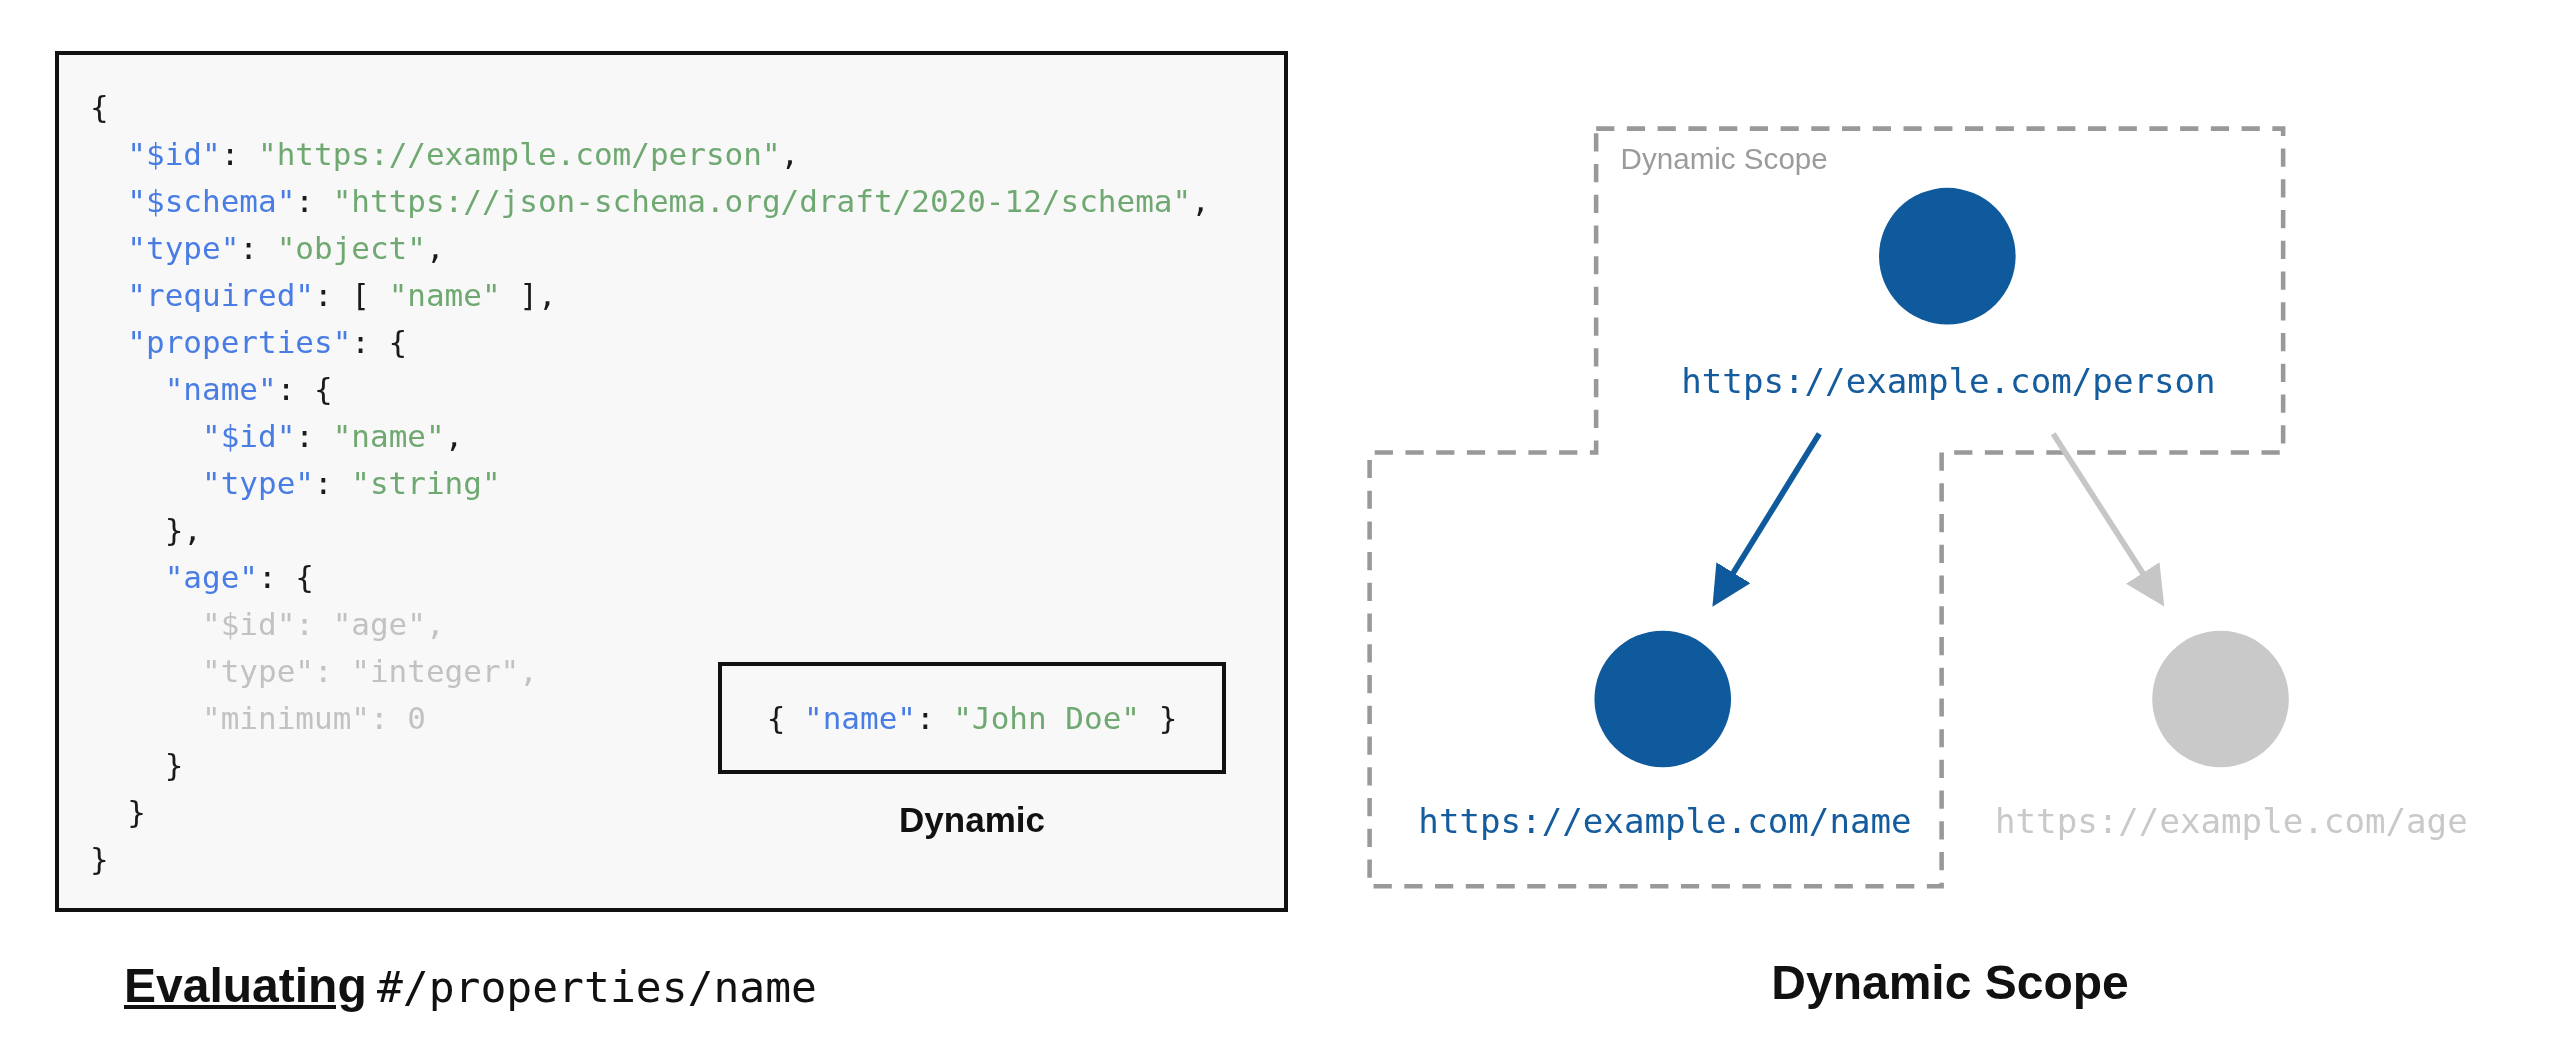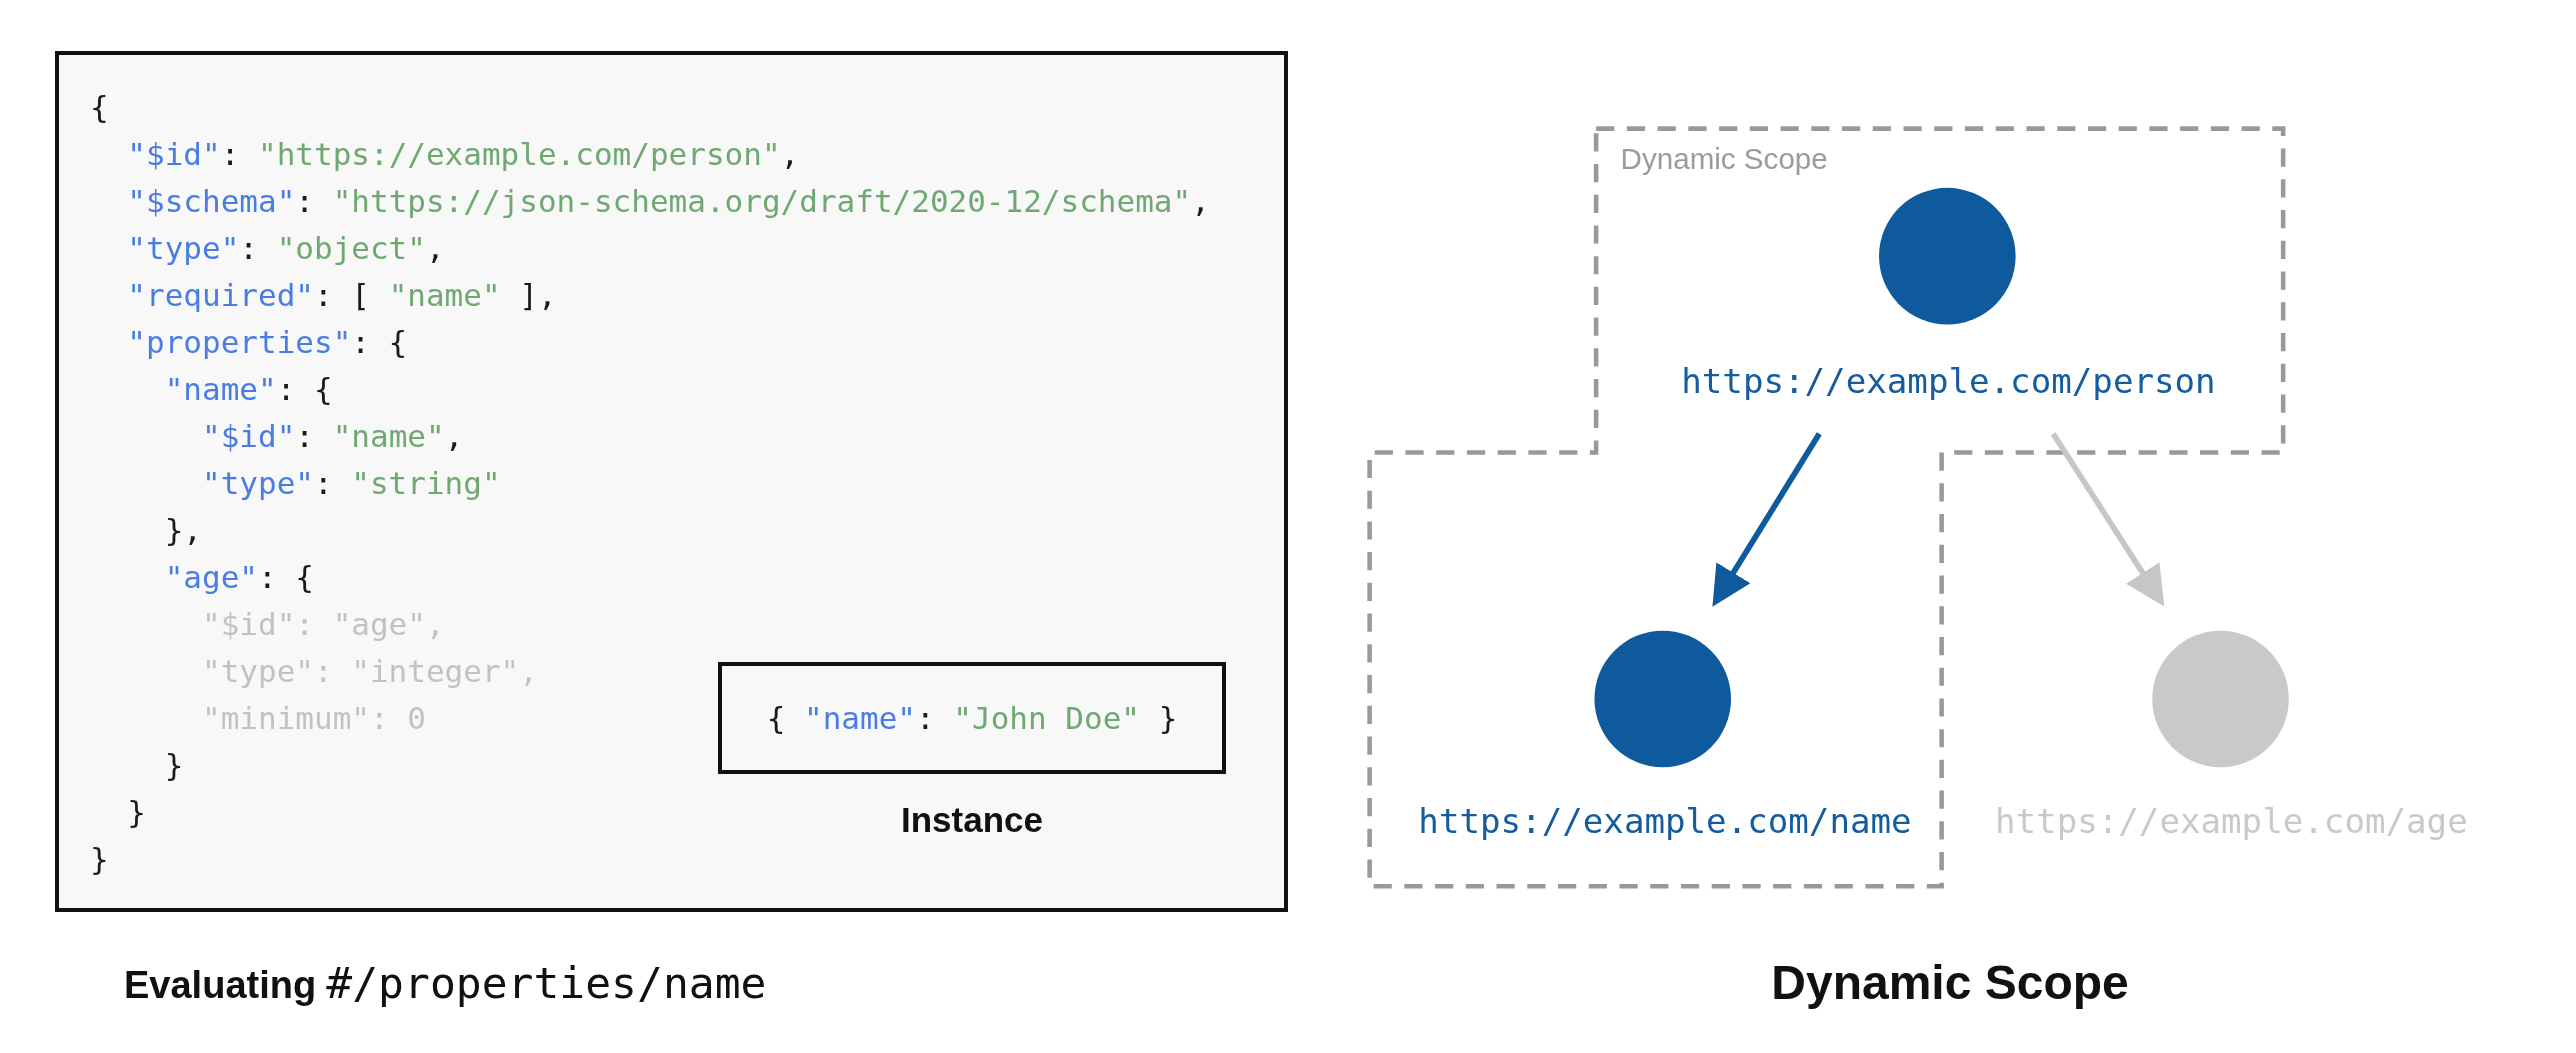--- a/index.html
+++ b/index.html
@@ -30,21 +30,21 @@
     white-space:pre;font-family:"DejaVu Sans Mono",monospace;font-size:31px;
   }
   .instance-label{
     position:absolute;left:718px;top:800px;width:508px;text-align:center;
     font-weight:bold;font-size:35px;color:#111111;
   }
 
   .caption-left{
     position:absolute;left:124px;top:958px;white-space:nowrap;color:#111111;
   }
-  .caption-left .cap-bold{font-weight:bold;font-size:38px;}
+  .caption-left .cap-bold{font-weight:bold;font-size:48px;text-decoration:underline;}
   .caption-left .cap-mono{
     font-family:"DejaVu Sans Mono",monospace;font-size:43px;margin-left:10.2px;text-align:center;
   }
 
   
   .diagram-svg{position:absolute;left:1338px;top:0;}
   .svg-mono{font-family:"DejaVu Sans Mono",monospace;font-size:60px;}
   .svg-label{font-family:"Liberation Sans",sans-serif;font-size:52px;}
 
   .caption-right{
@@ -55,21 +55,21 @@
 </head>
 <body>
 
 <div class="code-box">
   <div class="code"><div><span class="tk-p">{</span></div><div><span class="tk-p">  </span><span class="tk-k">"$id"</span><span class="tk-p">: </span><span class="tk-s">"https://example.com/person"</span><span class="tk-p">,</span></div><div><span class="tk-p">  </span><span class="tk-k">"$schema"</span><span class="tk-p">: </span><span class="tk-s">"https://json-schema.org/draft/2020-12/schema"</span><span class="tk-p">,</span></div><div><span class="tk-p">  </span><span class="tk-k">"type"</span><span class="tk-p">: </span><span class="tk-s">"object"</span><span class="tk-p">,</span></div><div><span class="tk-p">  </span><span class="tk-k">"required"</span><span class="tk-p">: [ </span><span class="tk-s">"name"</span><span class="tk-p"> ],</span></div><div><span class="tk-p">  </span><span class="tk-k">"properties"</span><span class="tk-p">: {</span></div><div><span class="tk-p">    </span><span class="tk-k">"name"</span><span class="tk-p">: {</span></div><div><span class="tk-p">      </span><span class="tk-k">"$id"</span><span class="tk-p">: </span><span class="tk-s">"name"</span><span class="tk-p">,</span></div><div><span class="tk-p">      </span><span class="tk-k">"type"</span><span class="tk-p">: </span><span class="tk-s">"string"</span></div><div><span class="tk-p">    },</span></div><div><span class="tk-p">    </span><span class="tk-k">"age"</span><span class="tk-p">: {</span></div><div><span class="tk-d">      "$id": "age",</span></div><div><span class="tk-d">      "type": "integer",</span></div><div><span class="tk-d">      "minimum": 0</span></div><div><span class="tk-p">    }</span></div><div><span class="tk-p">  }</span></div><div><span class="tk-p">}</span></div></div>
 </div>
 
 <div class="instance-box">
   <div class="instance-code"><span class="tk-p">{ </span><span class="tk-k">"name"</span><span class="tk-p">: </span><span class="tk-s">"John Doe"</span><span class="tk-p"> }</span></div>
 </div>
-<div class="instance-label">Instance</div>
+<div class="instance-label">Dynamic</div>
 
 <div class="caption-left">
   <span class="cap-bold">Evaluating</span><span class="cap-mono">#/properties/name</span>
 </div>
 
 <svg class="diagram-svg" width="1238" height="1053" viewBox="2350 0 2174 1850" xmlns="http://www.w3.org/2000/svg">
   <defs>
     <marker id="head-blue" viewBox="0 0 10 10" refX="6" refY="5" markerWidth="7" markerHeight="7" orient="auto">
       <path d="M0,0 L10,5 L0,10 z" fill="#0f5a9c"></path>
     </marker>

